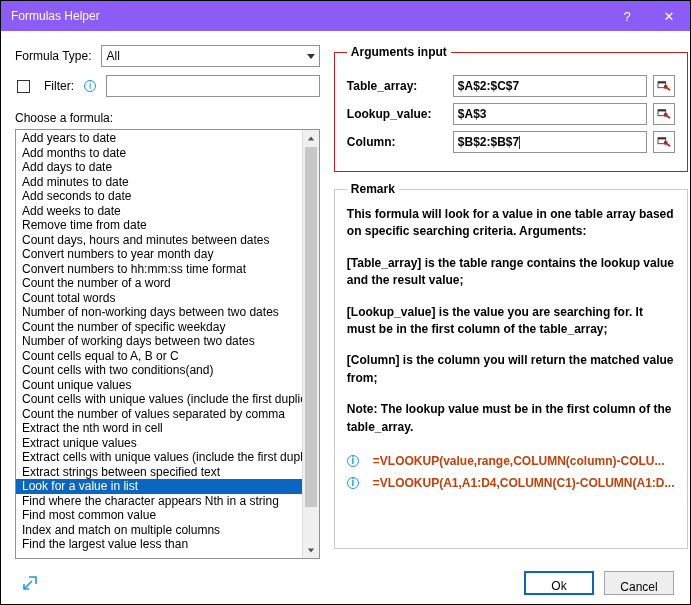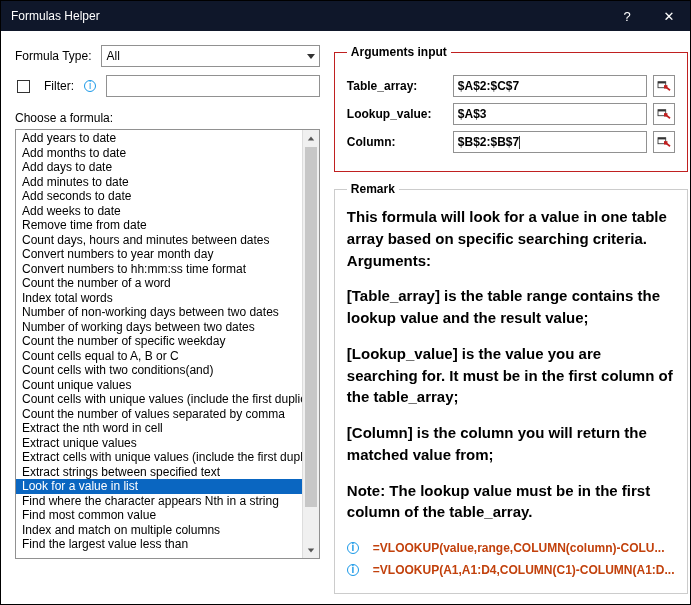--- a/index.html
+++ b/index.html
@@ -13,21 +13,21 @@
     overflow: hidden;
   }
   .window {
     width: 691px;
     height: 605px;
     background: #fff;
     border: 1px solid #000;
   }
   .titlebar {
     height: 30px;
-    background: #0f172a;
+    background: #8b5cf6;
     color: #fff;
     display: flex;
     align-items: center;
     padding: 0 0 0 10px;
     font-size: 12px;
     justify-content: space-between;
   }
   .titlebar .title { flex: 1; }
   .titlebar .tb-btn { width: 42px; height: 30px; display:flex; align-items:center; justify-content:center; font-size:13px; color:#fff; }
   .content {
@@ -70,31 +70,31 @@
   fieldset.args { border:1px solid #c02020; }
   legend { padding:0 4px; font-size:12px; }
   
   .arg-row { display:flex; align-items:center; margin:6px 0; gap:6px; }
   .arg-label { width:100px; }
   .arg-input { flex:1; height:22px; border:1px solid #919191; background:#fff; padding:2px 4px; font-size:12px; display:flex; align-items:center; }
   .picker { width:22px; height:22px; border:1px solid #919191; background:#fff; display:flex;align-items:center;justify-content:center; }
   .picker svg { width:14px; height:12px; }
   .cursor-bar { display:inline-block; border-right:1px solid #333; height:13px; margin-left:0px; vertical-align:middle;}
   
-  .remark-body { line-height:1.45; font-size:15px; }
+  .remark-body { line-height:1.45; font-size:12px; }
   .remark-body p { margin: 0 0 14px 0; }
   
   .link-row { display:flex; align-items:center; gap:6px; font-size:12px; margin:4px 0; }
   .link-row .link { color:#c2410c; text-decoration:none; cursor:pointer; white-space:nowrap; overflow:hidden;margin-left:8px; }
   
   .footer {
     display:flex; align-items:center; padding:6px 16px 10px 20px; gap:10px;
   }
   .footer .spacer{flex:1;}
-  .btn { border:1px solid #a6a6a6; background:#eee; width:70px; height:24px; display:flex;align-items:flex-start;justify-content:center; font-size:12px;}
+  .btn { border:1px solid #a6a6a6; background:#eee; width:70px; height:24px; display:flex;align-items:flex-end;justify-content:center; font-size:12px;}
   .btn.primary { border:2px solid #0a66c1; background:#fff; }
   .popout { width:18px; height:18px; }
   .popout svg{ width:18px;height:18px; stroke:#1a99e8; fill:none; stroke-width:1.6;}
   
 </style>
 </head>
 <body>
 
 <div class="window">
   <div class="titlebar">
@@ -124,24 +124,24 @@
             <div>Add months to date</div>
             <div>Add days to date</div>
             <div>Add minutes to date</div>
             <div>Add seconds to date</div>
             <div>Add weeks to date</div>
             <div>Remove time from date</div>
             <div>Count days, hours and minutes between dates</div>
             <div>Convert numbers to year month day</div>
             <div>Convert numbers to hh:mm:ss time format</div>
             <div>Count the number of a word</div>
-            <div>Index total words</div>
+            <div>Count total words</div>
             <div>Number of non-working days between two dates</div>
+            <div>Count the number of specific weekday</div>
             <div>Number of working days between two dates</div>
-            <div>Count the number of specific weekday</div>
             <div>Count cells equal to A, B or C</div>
             <div>Count cells with two conditions(and)</div>
             <div>Count unique values</div>
             <div>Count cells with unique values (include the first duplica</div>
             <div>Count the number of values separated by comma</div>
             <div>Extract the nth word in cell</div>
             <div>Extract unique values</div>
             <div>Extract cells with unique values (include the first duplic</div>
             <div>Extract strings between specified text</div>
             <div class="selected">Look for a value in list</div>

